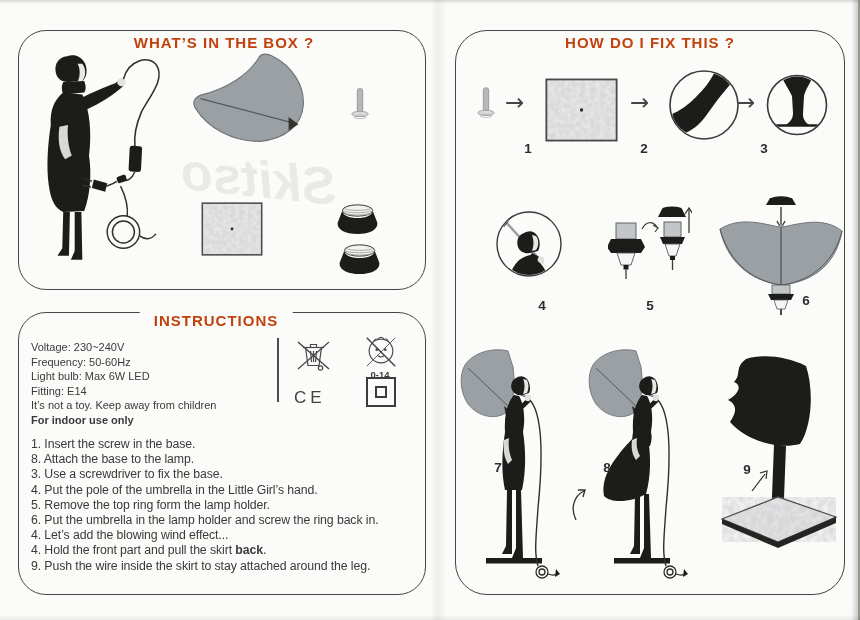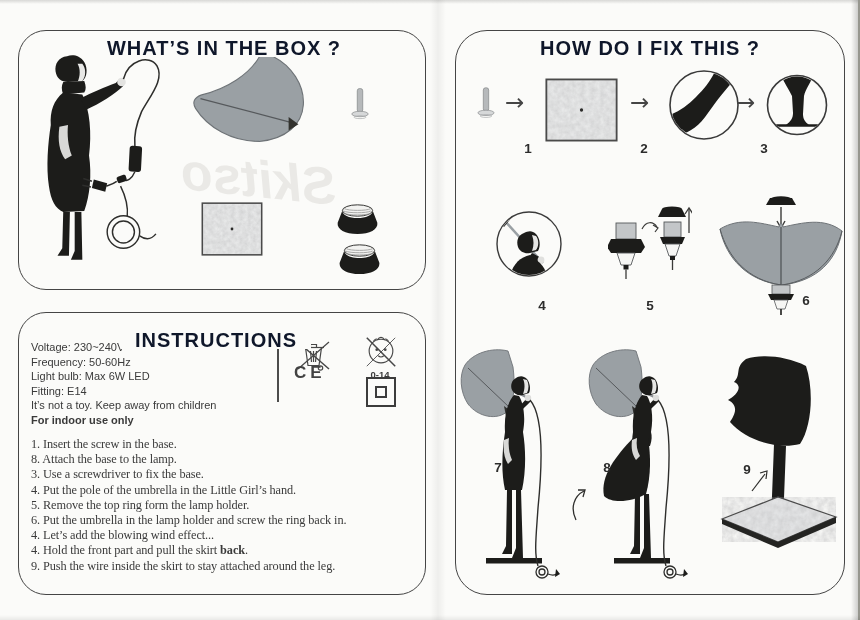--- a/index.html
+++ b/index.html
@@ -13,44 +13,44 @@
   .edge-bottom{position:absolute;left:0;bottom:0;width:860px;height:5px;background:linear-gradient(rgba(0,0,0,0),rgba(0,0,0,0.07));}
   .page-fold{position:absolute;left:430px;top:0;width:16px;height:620px;background:linear-gradient(to right,rgba(0,0,0,0),rgba(0,0,0,0.05),rgba(0,0,0,0));}
 
   .rbox{position:absolute;border:1.5px solid #454545;box-sizing:border-box;}
   #whats-box{left:18px;top:30px;width:408px;height:260px;border-radius:28px;}
   #instr-box{left:18px;top:312px;width:408px;height:283px;border-radius:28px;}
   #fix-box{left:455px;top:30px;width:390px;height:565px;border-radius:32px;}
 
   .box-title{
     position:absolute;transform:translateX(-50%);background:#fbfbf9;padding:0 14px;
-    font-weight:bold;font-size:20px;line-height:18px;letter-spacing:1px;color:#0f172a;white-space:nowrap;z-index:5;
+    font-weight:bold;font-size:15px;line-height:18px;letter-spacing:1px;color:#c2410c;white-space:nowrap;z-index:5;
   }
   #whats-title{left:224px;top:22px;}
-  #instr-title{left:216px;top:314px;}
+  #instr-title{left:216px;top:300px;}
   #fix-title{left:650px;top:22px;}
 
   .abs{position:absolute;}
   .watermark{
     position:absolute;left:130px;top:118px;width:220px;text-align:center;
     font-size:52px;font-style:italic;font-weight:bold;color:rgba(168,166,156,0.20);
     transform:scaleX(-1) rotate(-6deg);pointer-events:none;
   }
 
   
   .specs{position:absolute;left:31px;top:340px;width:246px;font-size:11px;line-height:14.6px;color:#3a3a3a;}
   .specs p{margin:0;}
   .specs p.bold{font-weight:bold;}
   .steps{position:absolute;left:31px;top:437px;width:384px;font-size:12.3px;line-height:15.2px;color:#3a3a3a;letter-spacing:-0.1px;}
-  .steps .step-line{white-space:nowrap;font-family:Liberation Serif, serif;}
+  .steps .step-line{white-space:nowrap;}
   .steps b{font-weight:bold;}
 
   .divider-v{position:absolute;left:277px;top:338px;width:1.5px;height:64px;background:#4c4c4c;}
   .age-label{position:absolute;left:360px;top:369px;width:40px;text-align:center;font-size:9.5px;font-weight:bold;color:#3c3c3c;}
-  .ce-text{position:absolute;left:294px;top:363px;font-size:17px;letter-spacing:4px;color:#424242;font-weight:bold;}
+  .ce-text{position:absolute;left:294px;top:388px;font-size:17px;letter-spacing:4px;color:#424242;}
   .sq-outer{position:absolute;left:366px;top:377px;width:30px;height:30px;border:2.5px solid #3c3c3c;box-sizing:border-box;display:flex;align-items:center;justify-content:center;}
   .sq-inner{width:12px;height:12px;border:2.2px solid #3c3c3c;box-sizing:border-box;}
 
   
   .step-num{position:absolute;width:22px;text-align:center;font-weight:bold;font-size:13.5px;color:#2c2c2c;}
   .h-arrow{position:absolute;font-family:"DejaVu Sans",sans-serif;font-size:23px;line-height:24px;color:#454545;}
 </style>
 </head>
 <body>
 

